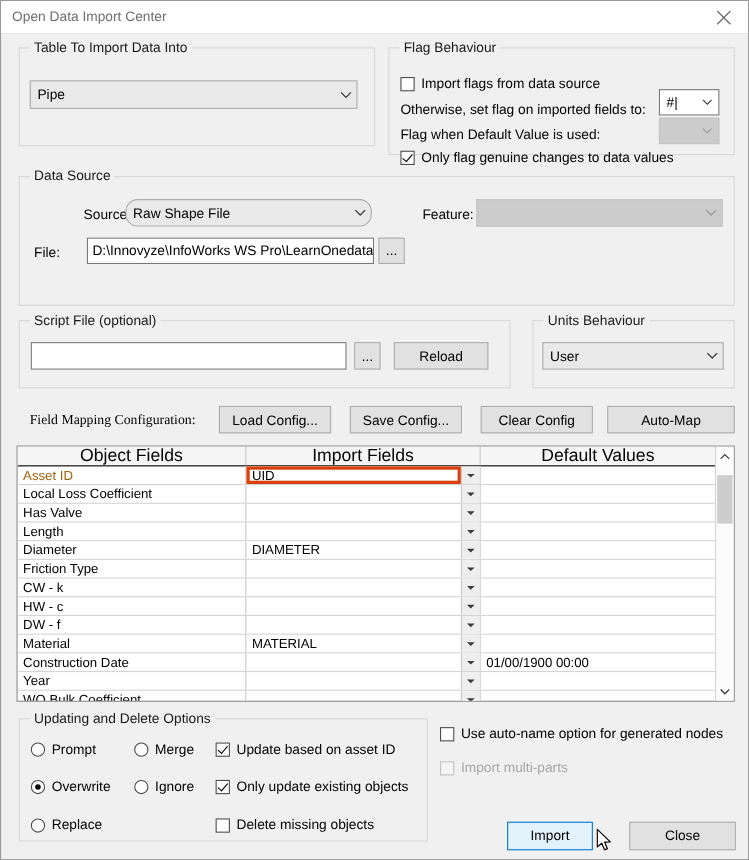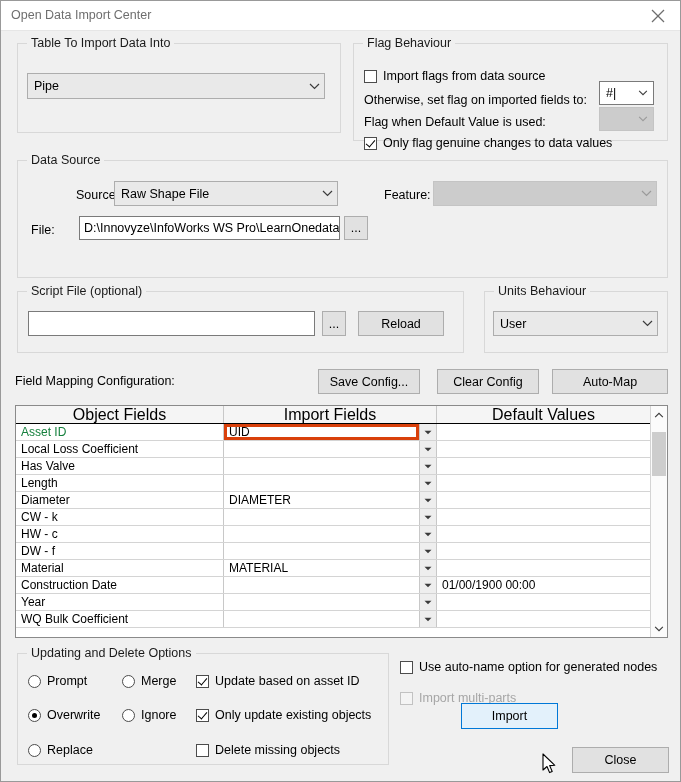--- a/index.html
+++ b/index.html
@@ -206,21 +206,21 @@
   }
   .cell-obj {
     width: 208px;
     border-right: 1px solid #c8c8c8;
     display: flex; align-items: center;
     padding-left: 5px;
     font-size: 12px;
     overflow: hidden;
     white-space: nowrap;
   }
-  .cell-obj.key { color: #15803d; }
+  .cell-obj.key { color: #a16207; }
   .cell-imp {
     width: 213px;
     display: flex; align-items: stretch;
     border-right: 1px solid #c8c8c8;
     position: relative;
   }
   .cell-imp .imp-val {
     flex: 1;
     display: flex; align-items: center;
     padding-left: 5px;
@@ -344,21 +344,21 @@
   <div class="cbwrap" style="left:363px; top:135px;">
     <span class="cbbox checked"></span>
     <span class="cbtext">Only flag genuine changes to data values</span>
   </div>
 
   <div class="group" style="left:16px; top:159px; width:651px; height:118px;">
     <span class="group-title">Data Source</span>
   </div>
 
   <div class="lbl" style="left:27px; top:187px;margin-left:48px;">Source Type:</div>
-  <div class="combo" style="left:113px; top:180px; width:224px; height:25px;">
+  <div class="combo" style="left:113px; top:180px; width:224px; height:25px;border-radius:11px;">
     <span class="cv">Raw Shape File</span>
     <span class="caret">
       <svg width="11" height="7" viewBox="0 0 11 7">
           <path d="M1 1 L5.5 5.5 L10 1" fill="none" stroke="#3b3b3b" stroke-width="1.2"></path>
         </svg>
     </span>
   </div>
 
   <div class="lbl" style="left:383px; top:187px;">Feature:</div>
   <div class="combo disabled" style="left:432px; top:180px; width:224px; height:25px;">
@@ -386,21 +386,22 @@
   </div>
   <div class="combo" style="left:492px; top:310px; width:165px; height:25px;">
     <span class="cv">User</span>
     <span class="caret">
       <svg width="11" height="7" viewBox="0 0 11 7">
           <path d="M1 1 L5.5 5.5 L10 1" fill="none" stroke="#3b3b3b" stroke-width="1.2"></path>
         </svg>
     </span>
   </div>
 
-  <div class="lbl" style="left:14px; top:373px;">Field Mapping Configuration:</div>
+  <div class="lbl" style="left:26px; top:373px;font-family:Liberation Serif, serif;">Field Mapping Configuration:</div>
+  <div class="btn" style="left:198px; top:368px; width:102px; height:25px;">Load Config...</div>
   <div class="btn" style="left:317px; top:368px; width:102px; height:25px;">Save Config...</div>
   <div class="btn" style="left:436px; top:368px; width:102px; height:25px;">Clear Config</div>
   <div class="btn" style="left:551px; top:368px; width:116px; height:25px;">Auto-Map</div>
 
   <div id="table-wrap">
     <div id="thead">
       <div class="th th-obj">Object Fields</div>
       <div class="th th-imp">Import Fields</div>
       <div class="th th-def">Default Values</div>
     </div>
@@ -450,20 +451,32 @@
                 <path d="M0.5 0.8 L4 4.2 L7.5 0.8" fill="#3b3b3b"></path>
               </svg>
             </div>
           </div>
           <div class="cell-def"></div>
         </div>
         <div class="trow">
           <div class="cell-obj">Diameter</div>
           <div class="cell-imp">
             <div class="imp-val">DIAMETER</div>
+            <div class="ddbtn">
+              <svg width="8" height="5" viewBox="0 0 8 5">
+                <path d="M0.5 0.8 L4 4.2 L7.5 0.8" fill="#3b3b3b"></path>
+              </svg>
+            </div>
+          </div>
+          <div class="cell-def"></div>
+        </div>
+        <div class="trow">
+          <div class="cell-obj">Friction Type</div>
+          <div class="cell-imp">
+            <div class="imp-val"></div>
             <div class="ddbtn">
               <svg width="8" height="5" viewBox="0 0 8 5">
                 <path d="M0.5 0.8 L4 4.2 L7.5 0.8" fill="#3b3b3b"></path>
               </svg>
             </div>
           </div>
           <div class="cell-def"></div>
         </div>
         <div class="trow">
           <div class="cell-obj">CW - k</div>
@@ -607,21 +620,21 @@
 
   <div class="cbwrap" style="left:399px; top:659px;">
     <span class="cbbox"></span>
     <span class="cbtext">Use auto-name option for generated nodes</span>
   </div>
   <div class="cbwrap disabled" style="left:399px; top:690px;">
     <span class="cbbox"></span>
     <span class="cbtext">Import multi-parts</span>
   </div>
 
-  <div class="btn primary" style="left:460px; top:702px; width:97px; height:26px;">Import</div>
+  <div class="btn primary" style="left:460px; top:746px; width:78px; height:26px;">Import</div>
   <div class="btn" style="left:571px; top:746px; width:97px; height:26px;">Close</div>
 
   <div id="cursor">
     <svg width="16" height="22" viewBox="0 0 16 22">
       <path d="M1 1 L1 17 L5 13.5 L7.6 19.6 L10.2 18.5 L7.7 12.6 L12.8 12.3 Z" fill="#ffffff" stroke="#000000" stroke-width="1.1" stroke-linejoin="round"></path>
     </svg>
   </div>
 
 </div>
 

